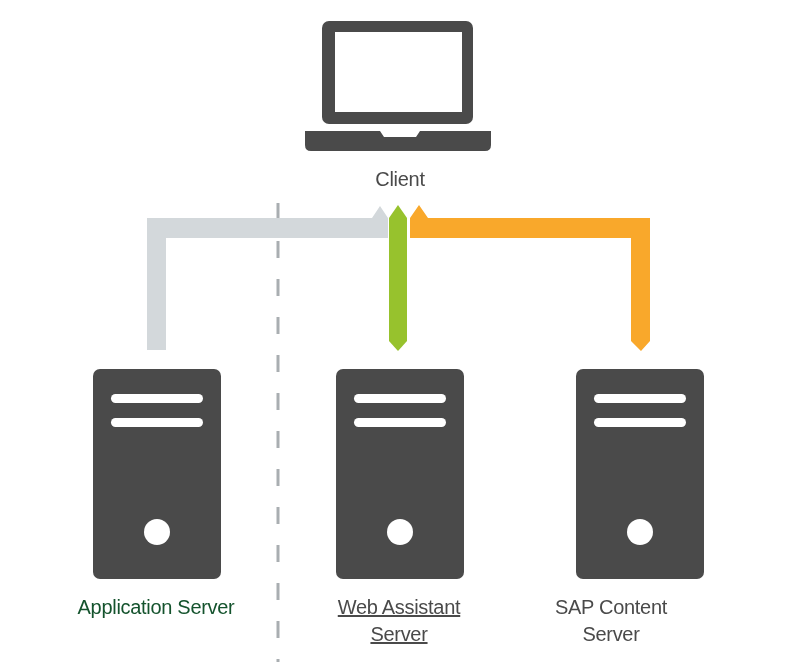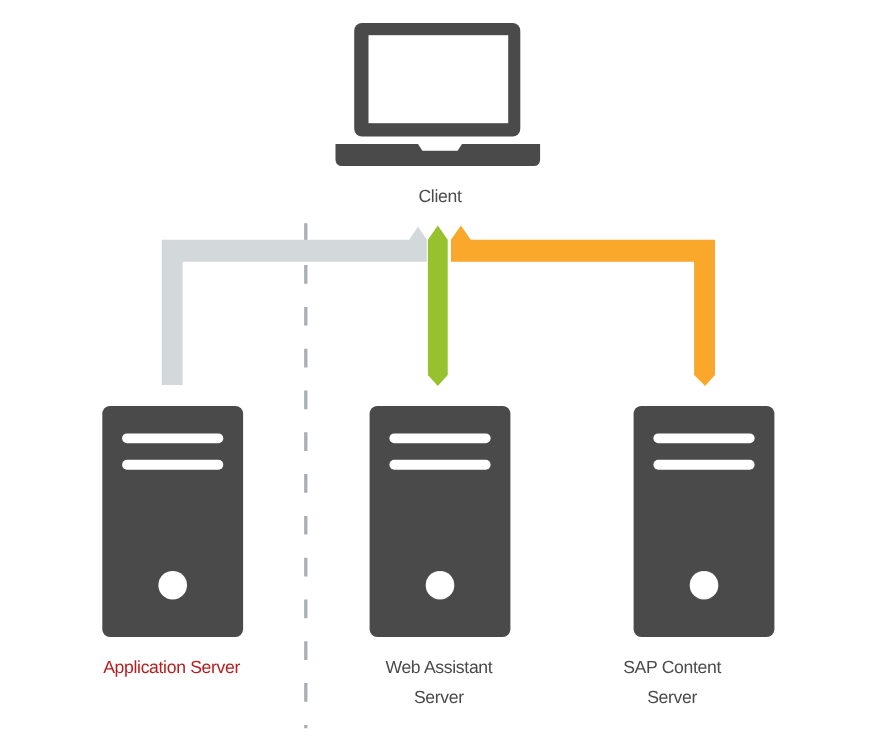--- a/index.html
+++ b/index.html
@@ -17,29 +17,29 @@
     #diagram {
       position: absolute;
       left: 0;
       top: 0;
       width: 792px;
       height: 672px;
     }
     .node-label {
       position: absolute;
       color: #4a4a4a;
-      font-size: 16px;
+      font-size: 20px;
       line-height: 27px;
       text-align: center;
       letter-spacing: -0.3px;
       white-space: pre-line;
     }
     #label-client { left: 338px; top: 166px; width: 124px; }
     #label-app { left: 30px; top: 594px; width: 252px; }
-    #label-web { left: 308px; top: 594px; width: 182px; }
+    #label-web { left: 308px; top: 594px; width: 182px; text-decoration: underline; }
     #label-sap { left: 520px; top: 594px; width: 182px; }
   </style>
 </head>
 <body>
 
 <svg id="diagram" viewBox="0 0 792 672" xmlns="http://www.w3.org/2000/svg">
 
   <line id="divider" x1="278" y1="203" x2="278" y2="662" stroke-width="3" stroke-dasharray="17 21" stroke="#a9aeb1"></line>
 
   <path id="conn-app" d="M147 350 L147 218 L372 218 L380 206 L388 218 L388 238 L166 238 L166 350 Z" fill="#d3d8db"></path>
@@ -66,17 +66,17 @@
   </g>
   <g transform="translate(576,369)">
     <rect x="0" y="0" width="128" height="210" rx="7" class="ico" fill="#4a4a4a"></rect>
     <rect x="18" y="25" width="92" height="9" rx="4.5" fill="#ffffff"></rect>
     <rect x="18" y="49" width="92" height="9" rx="4.5" fill="#ffffff"></rect>
     <circle cx="64" cy="163" r="13" fill="#ffffff"></circle>
   </g>
 </svg>
 
 <div class="node-label" id="label-client" style="color: rgb(74, 74, 74);">Client</div>
-<div class="node-label" id="label-app" style="color: #b91c1c;">Application Server</div>
+<div class="node-label" id="label-app" style="color: #14532d;">Application Server</div>
 <div class="node-label" id="label-web" style="color: rgb(74, 74, 74);">Web Assistant
 Server</div>
 <div class="node-label" id="label-sap" style="color: rgb(74, 74, 74);">SAP Content
 Server</div>
 
 </body></html>

